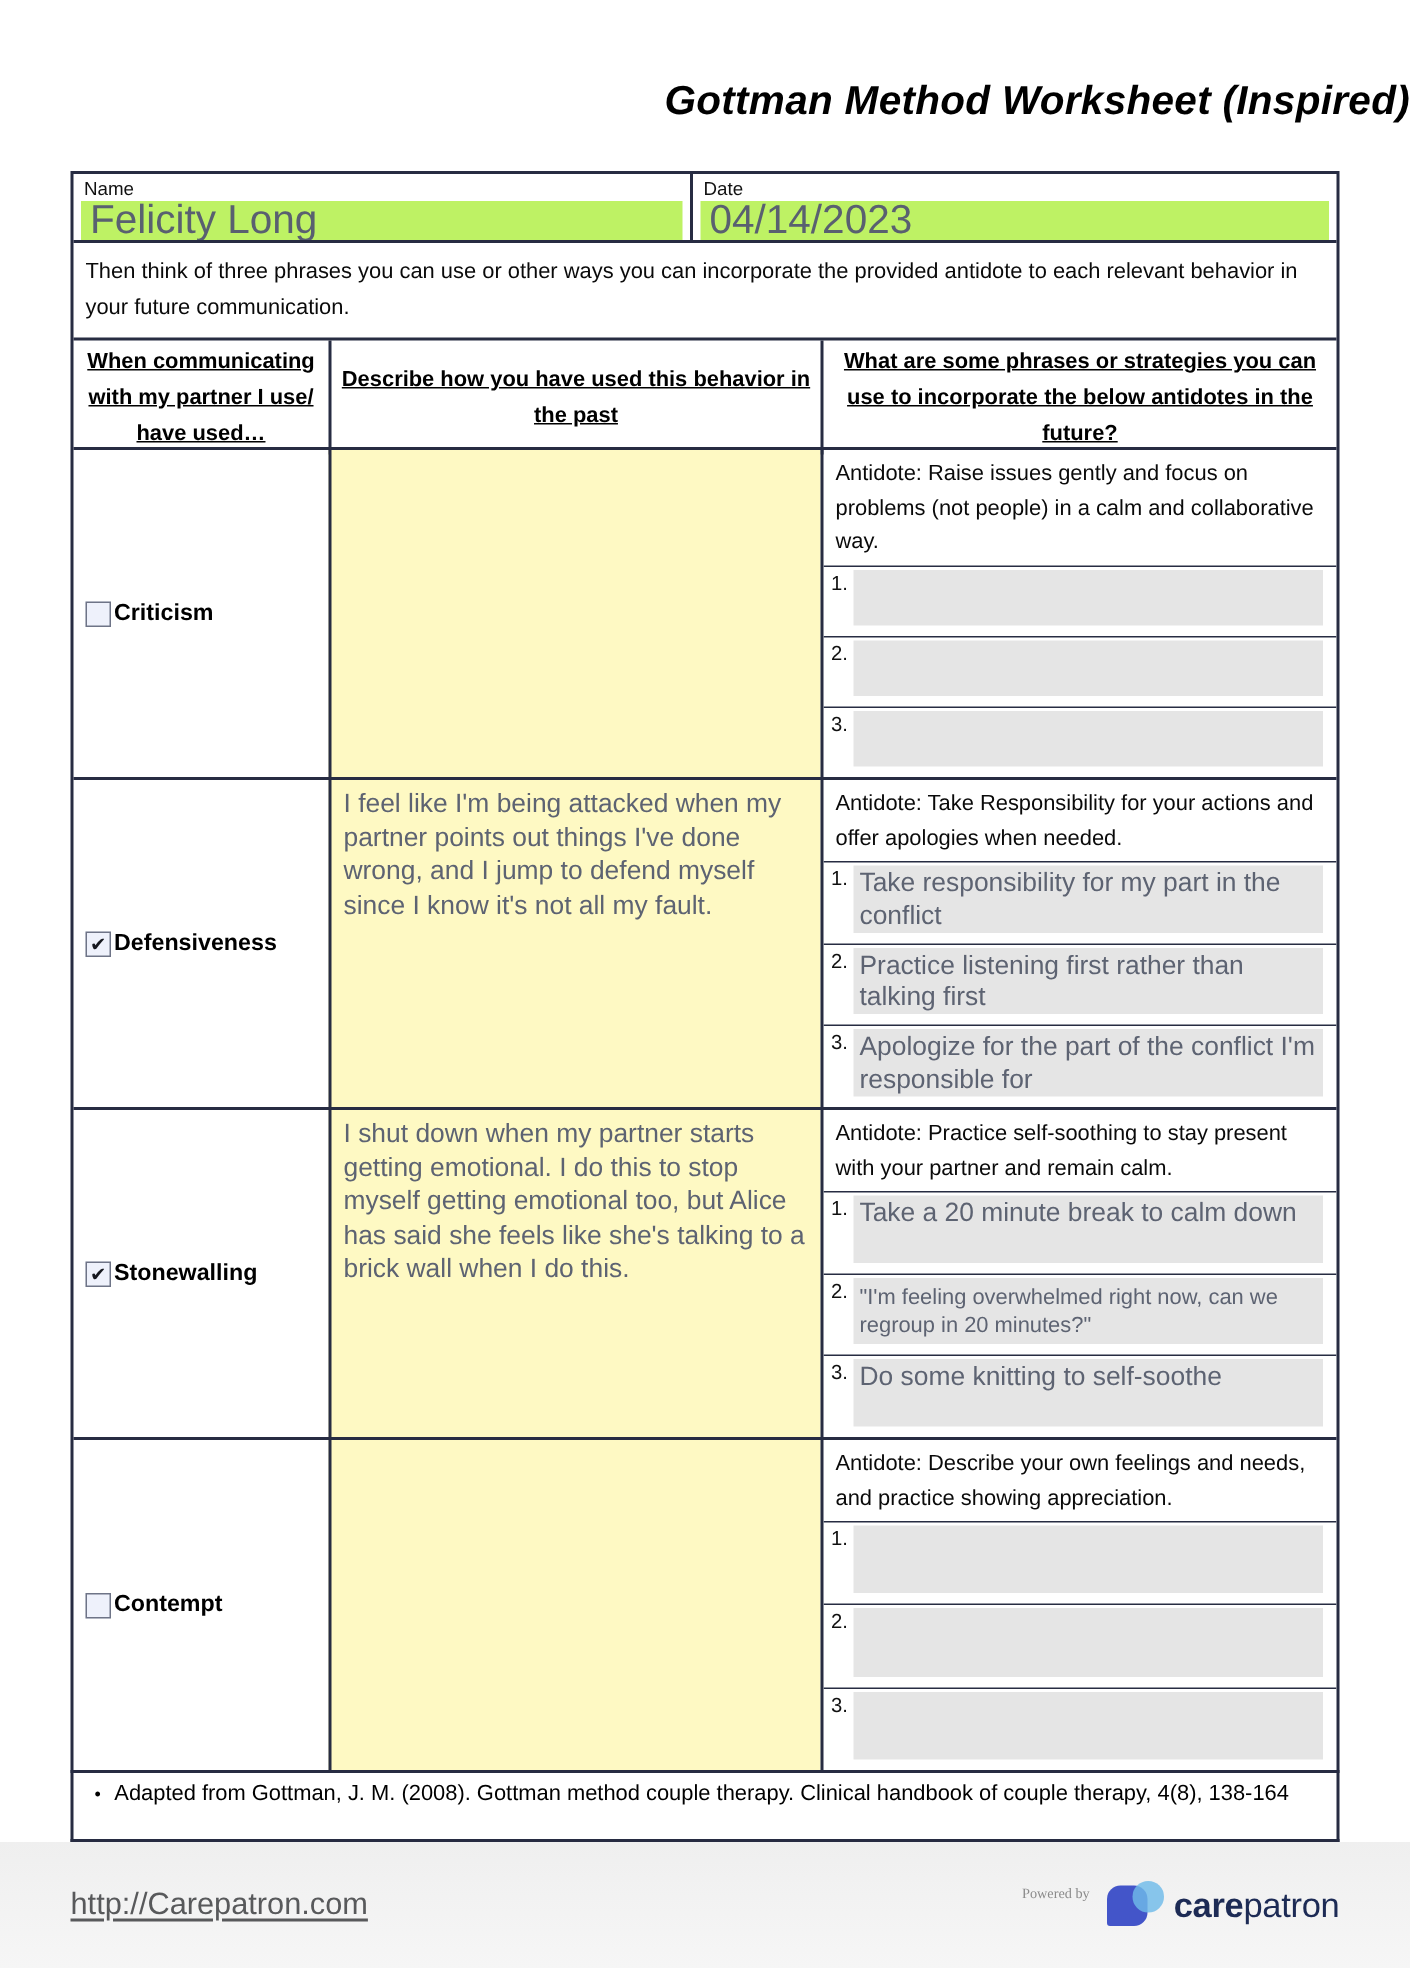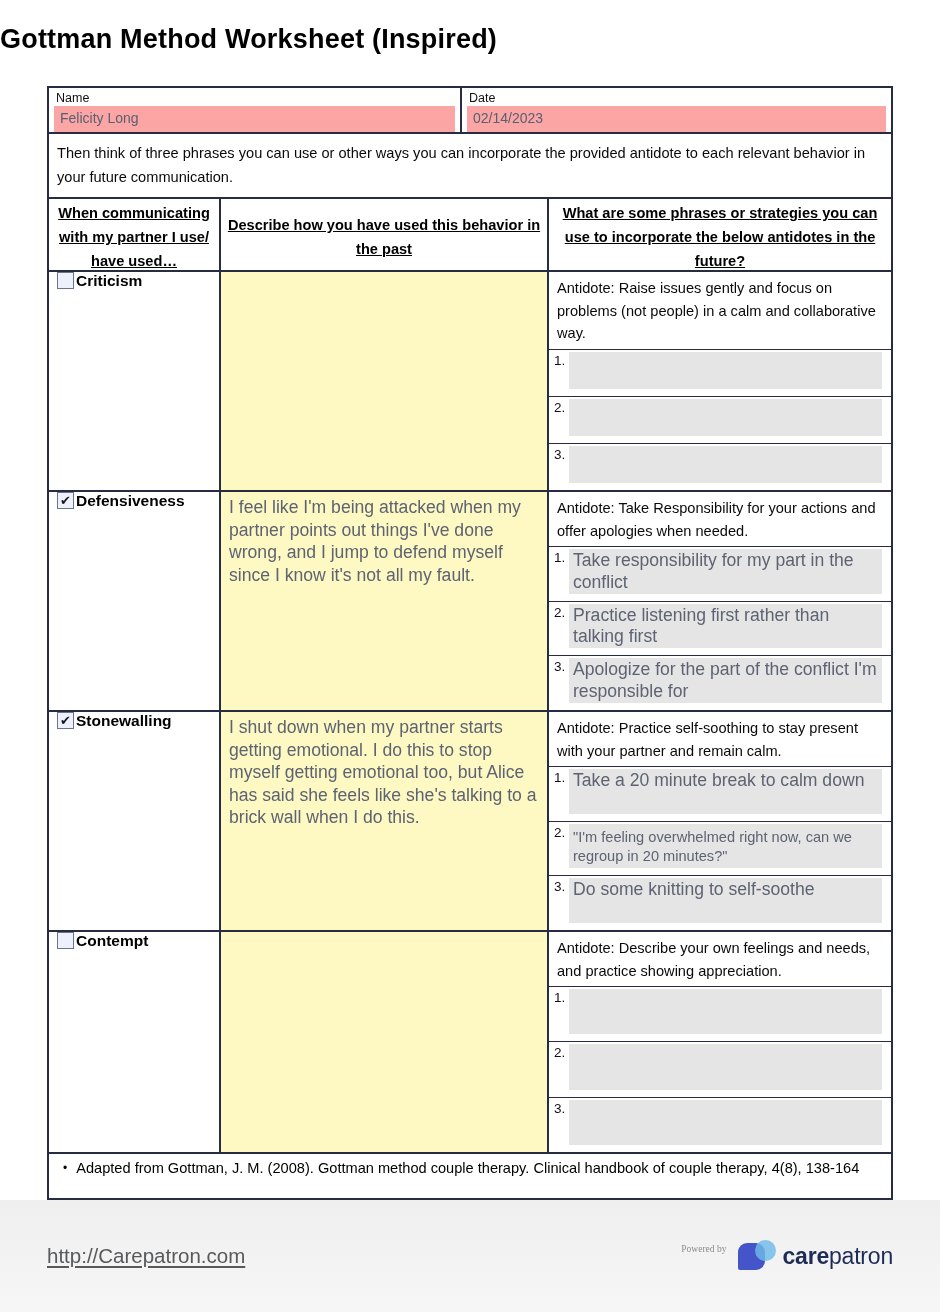--- a/index.html
+++ b/index.html
@@ -1,47 +1,47 @@
 <!DOCTYPE html>
 <html><head>
 <meta charset="utf-8">
 <style>
   * { box-sizing: border-box; margin: 0; padding: 0; }
   html, body { width: 940px; background: #ffffff; }
   body { font-family: "Liberation Sans", sans-serif; color: #000; }
   .page { width: 940px; height: 1312px; display: flex; flex-direction: column; background: #fff; }
 
-  .page-title { text-align: left; font-size: 27px; font-weight: 700; margin-top: 24px; letter-spacing: 0.2px; }
+  .page-title { text-align: right; font-size: 27px; font-weight: 700; margin-top: 52px; letter-spacing: 0.2px; font-style: italic; }
 
   .sheet { margin: 31px 47px 0 47px; border: 2px solid #272c42; display: flex; flex-direction: column; }
 
   
   .form-row { display: grid; grid-template-columns: 411px 1fr; border-bottom: 2px solid #272c42; height: 46px; }
   .form-cell { display: flex; flex-direction: column; overflow: hidden; }
   .form-cell + .form-cell { border-left: 2px solid #272c42; }
   .field-label { font-size: 12.5px; padding: 3px 0 1px 7px; color: #111; }
-  .field-fill { background: #fca5a5; margin: 0 5px 3px 5px; padding: 0 6px 2px 6px; flex: 1;
-                font-size: 14px; color: #596070; line-height: 25px; }
+  .field-fill { background: #bef264; margin: 0 5px 3px 5px; padding: 0 6px 2px 6px; flex: 1;
+                font-size: 27px; color: #596070; line-height: 25px; }
 
   
   .instructions { border-bottom: 2px solid #272c42; padding: 7px 10px 8px 8px; font-size: 14.6px; line-height: 24px; color: #0a0a0a; }
 
   
   .grid-3 { display: grid; grid-template-columns: 170px 328px 1fr; }
   .thead { border-bottom: 2px solid #272c42; height: 73px; text-decoration: underline; }
   .th { font-weight: 700; font-size: 14.6px; line-height: 24px; text-align: center;
         display: flex; align-items: center; justify-content: center; padding: 2px 6px; }
   .th + .th { border-left: 2px solid #272c42; }
 
   .brow { height: 220px; border-bottom: 2px solid #272c42; }
   .brow:last-of-type { border-bottom: none; }
   .bcell { overflow: hidden; }
   .bcell + .bcell { border-left: 2px solid #272c42; }
 
-  .behavior-cell { display: flex; padding-left: 8px; }
+  .behavior-cell { display: flex; align-items: center; padding-left: 8px; }
   .checkbox { width: 17px; height: 17px; border: 1.6px solid #6e7487; background: #eef1fb;
               display: inline-flex; align-items: center; justify-content: center;
               font-size: 13px; color: #16181f; flex: 0 0 auto; }
   .behavior-label { font-size: 15.5px; font-weight: 700; margin-left: 2px; }
 
   .desc-cell { background: #fef9c3; padding: 4px 8px; font-size: 17.6px; line-height: 22.5px; color: #5d6372; }
 
   .anti-col { display: flex; flex-direction: column; }
   .antidote { border-bottom: 1.5px solid #272c42; padding: 5px 8px 4px 8px;
               font-size: 14.6px; line-height: 22.5px; color: #0a0a0a; }
@@ -79,21 +79,21 @@
 
   <div class="sheet">
 
     <div class="form-row">
       <div class="form-cell">
         <div class="field-label">Name</div>
         <div class="field-fill">Felicity Long</div>
       </div>
       <div class="form-cell">
         <div class="field-label">Date</div>
-        <div class="field-fill">02/14/2023</div>
+        <div class="field-fill">04/14/2023</div>
       </div>
     </div>
 
     <div class="instructions">
       <div>Then think of three phrases you can use or other ways you can incorporate the provided antidote to each relevant behavior in your future communication.</div>
     </div>
 
     <div class="grid-3 thead">
       <div class="th">When communicating with my partner I use/ have used…</div>
       <div class="th">Describe how you have used this behavior in the past</div>

